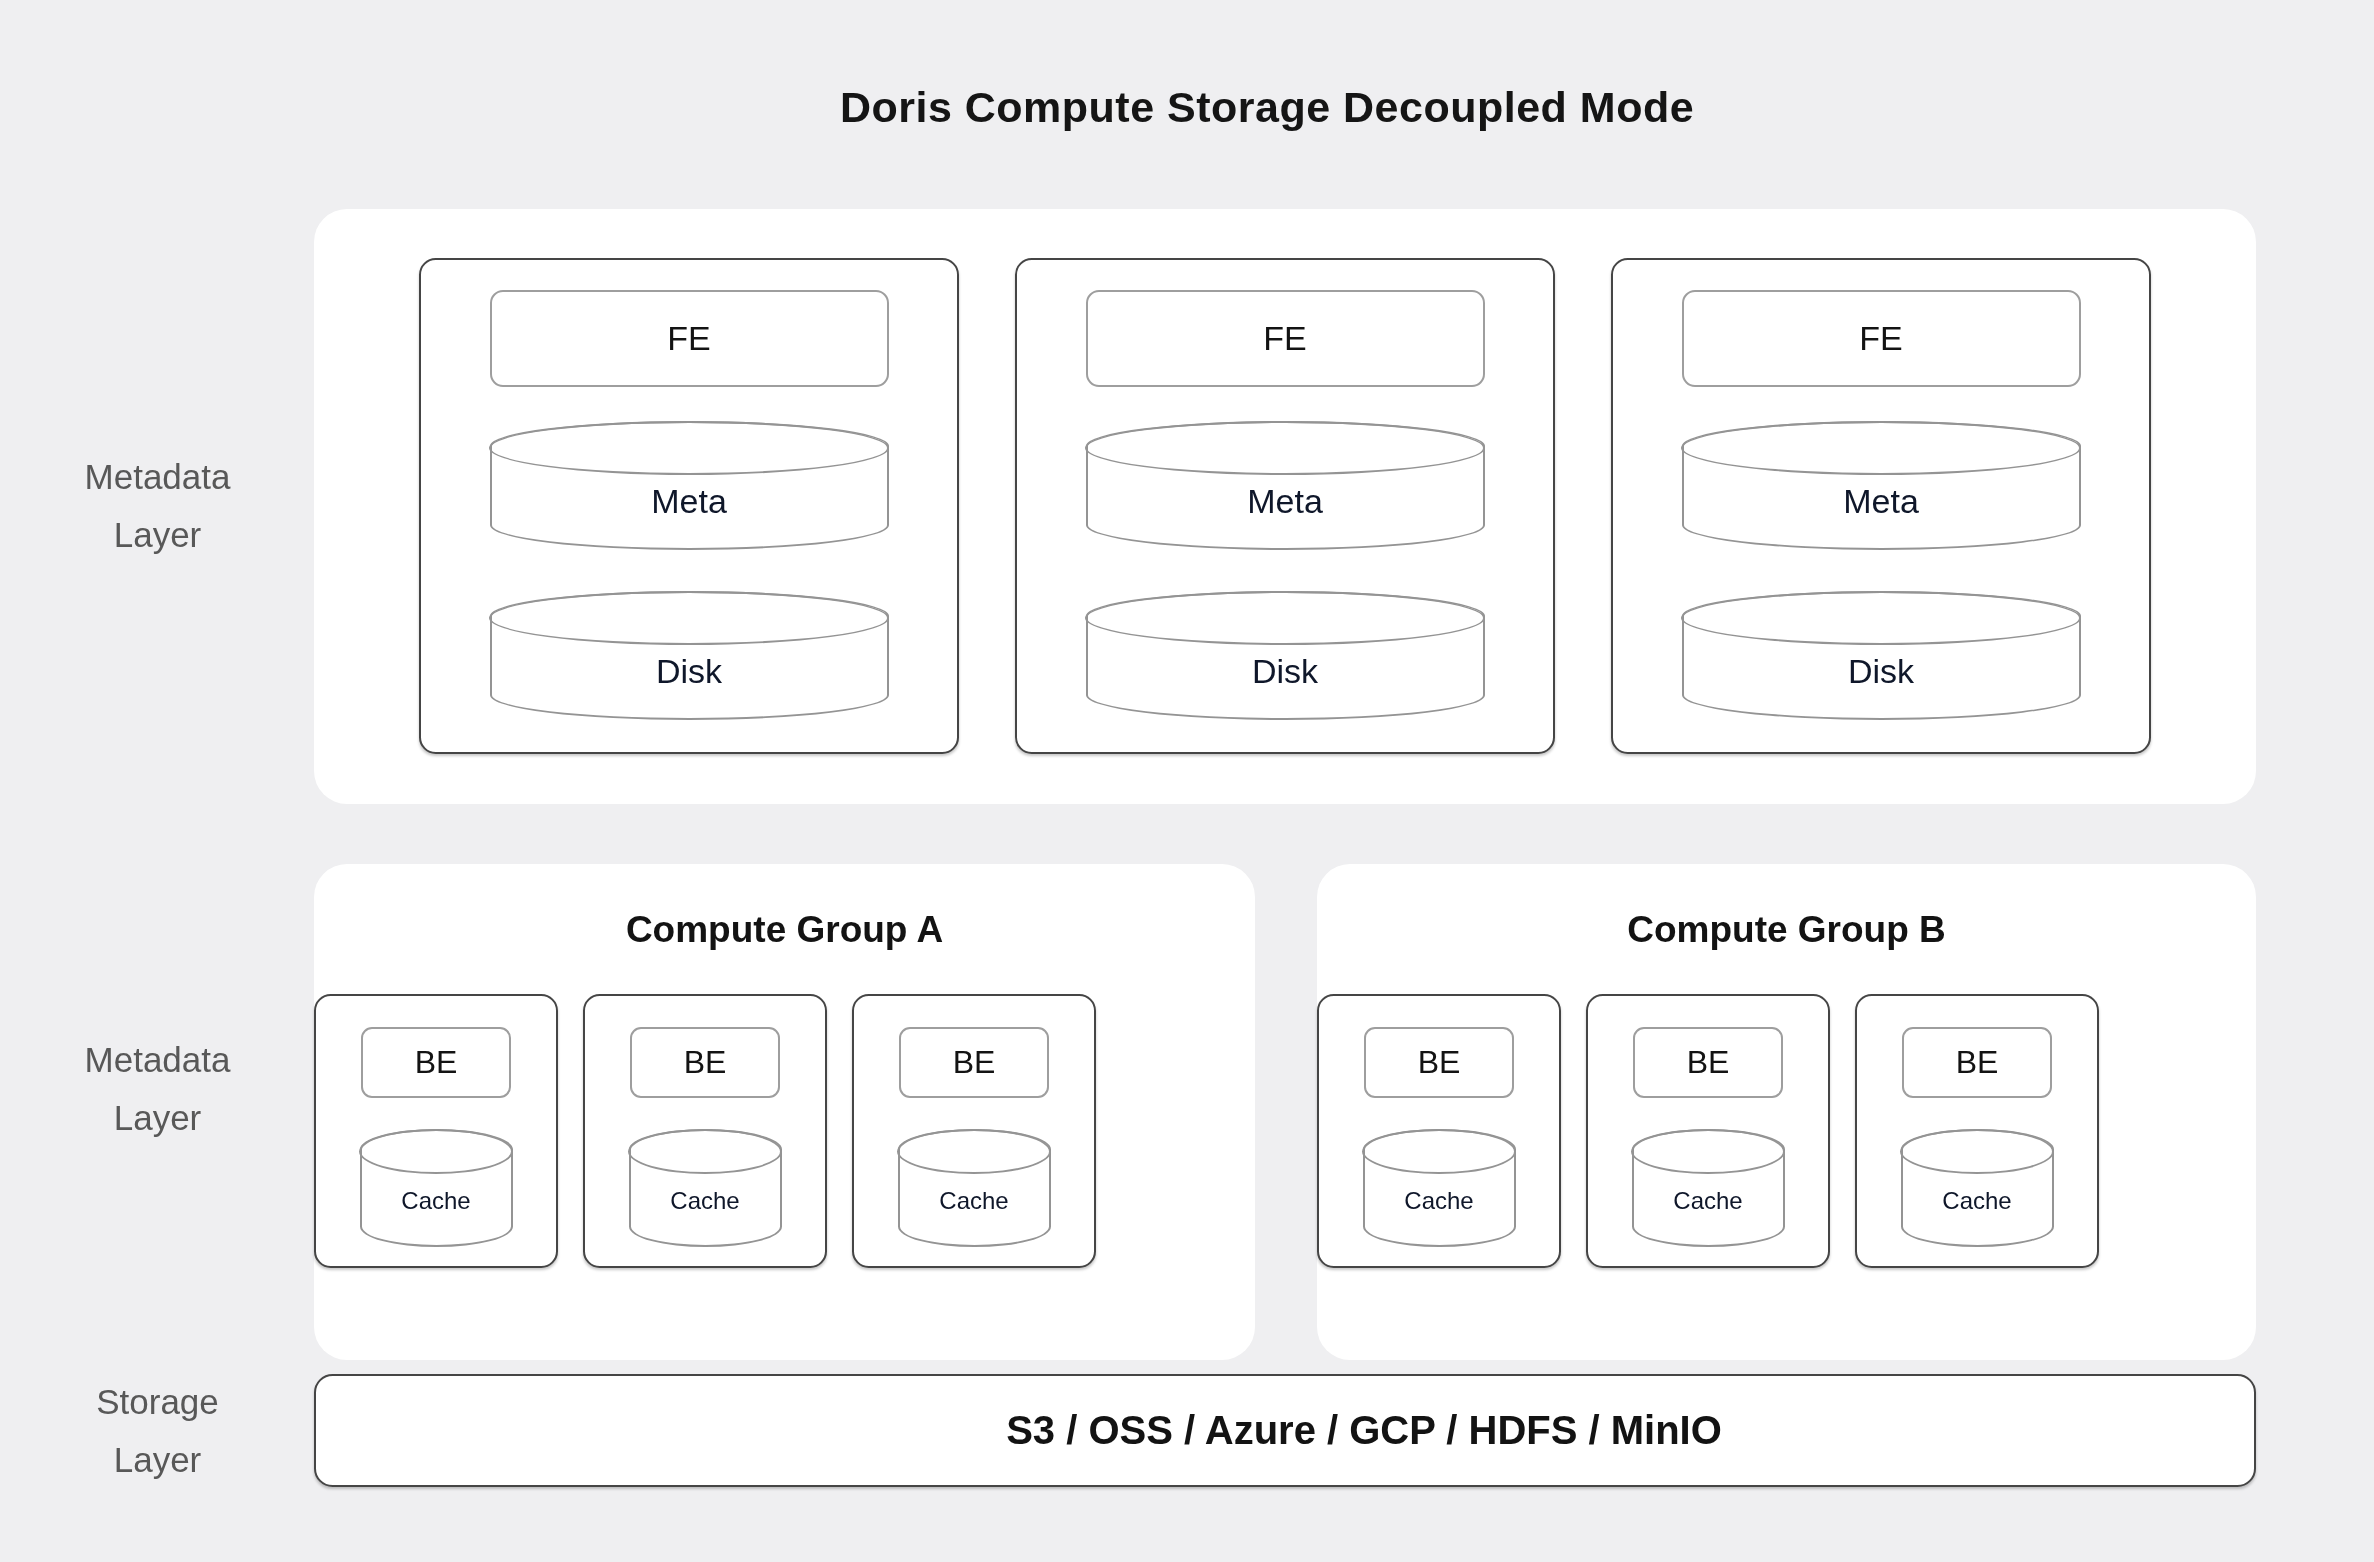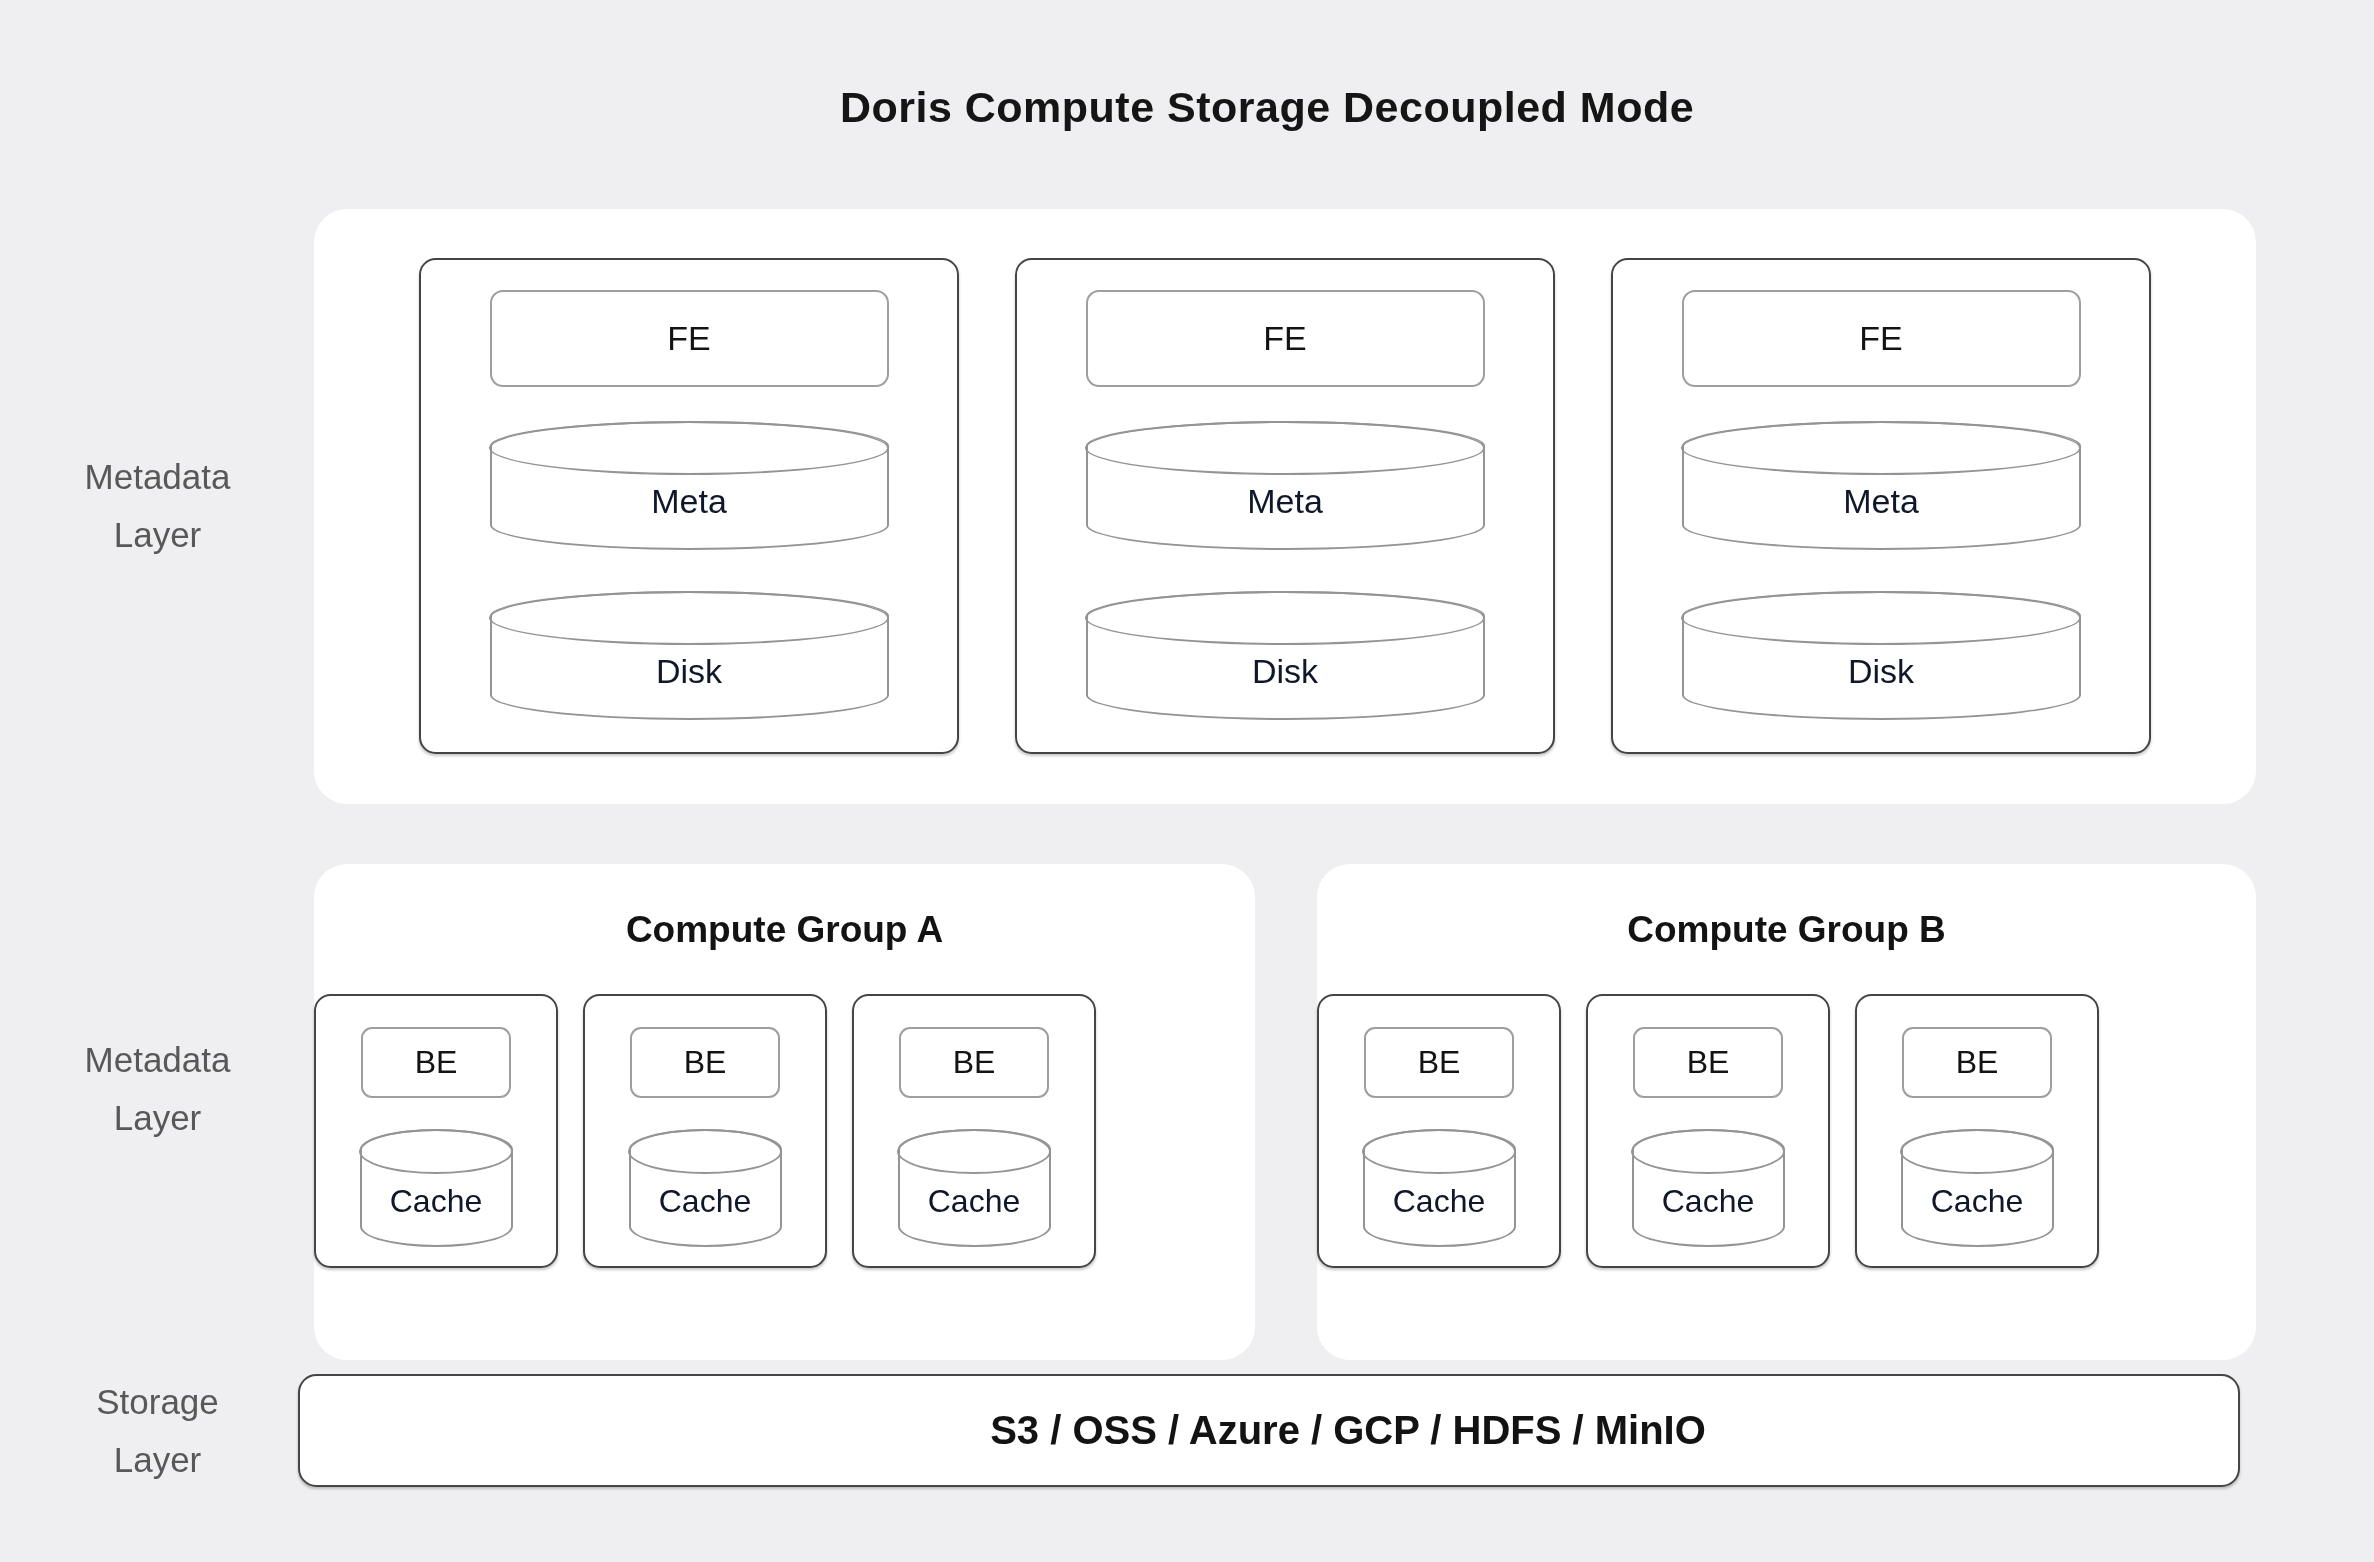--- a/index.html
+++ b/index.html
@@ -133,26 +133,26 @@
     border-radius: 50% / 20.4px;
   }
   .cyl--sm::before {
     content: "";
     position: absolute;
     top: -2.3px; left: -2.3px; right: -2.3px;
     height: 41px;
     border: 2.3px solid #949494;
     border-radius: 50%;
   }
-  .cyl--sm .cyl-lbl { padding-top: 26px; font-size: 32px; }
+  .cyl--sm .cyl-lbl { padding-top: 26px; font-size: 24px; }
 
   
   .storage-box {
     position: absolute;
-    left: 298px; top: 1374px;
+    left: 314px; top: 1374px;
     width: 1942px; height: 113px;
     background: #fff;
     border: 2.8px solid #454545;
     border-radius: 18.6px;
     box-shadow: 0 2.8px 2.8px -0.9px rgba(0,0,0,0.22);
     display: flex;
     align-items: center;
     justify-content: center;
   }
   .storage-text {

